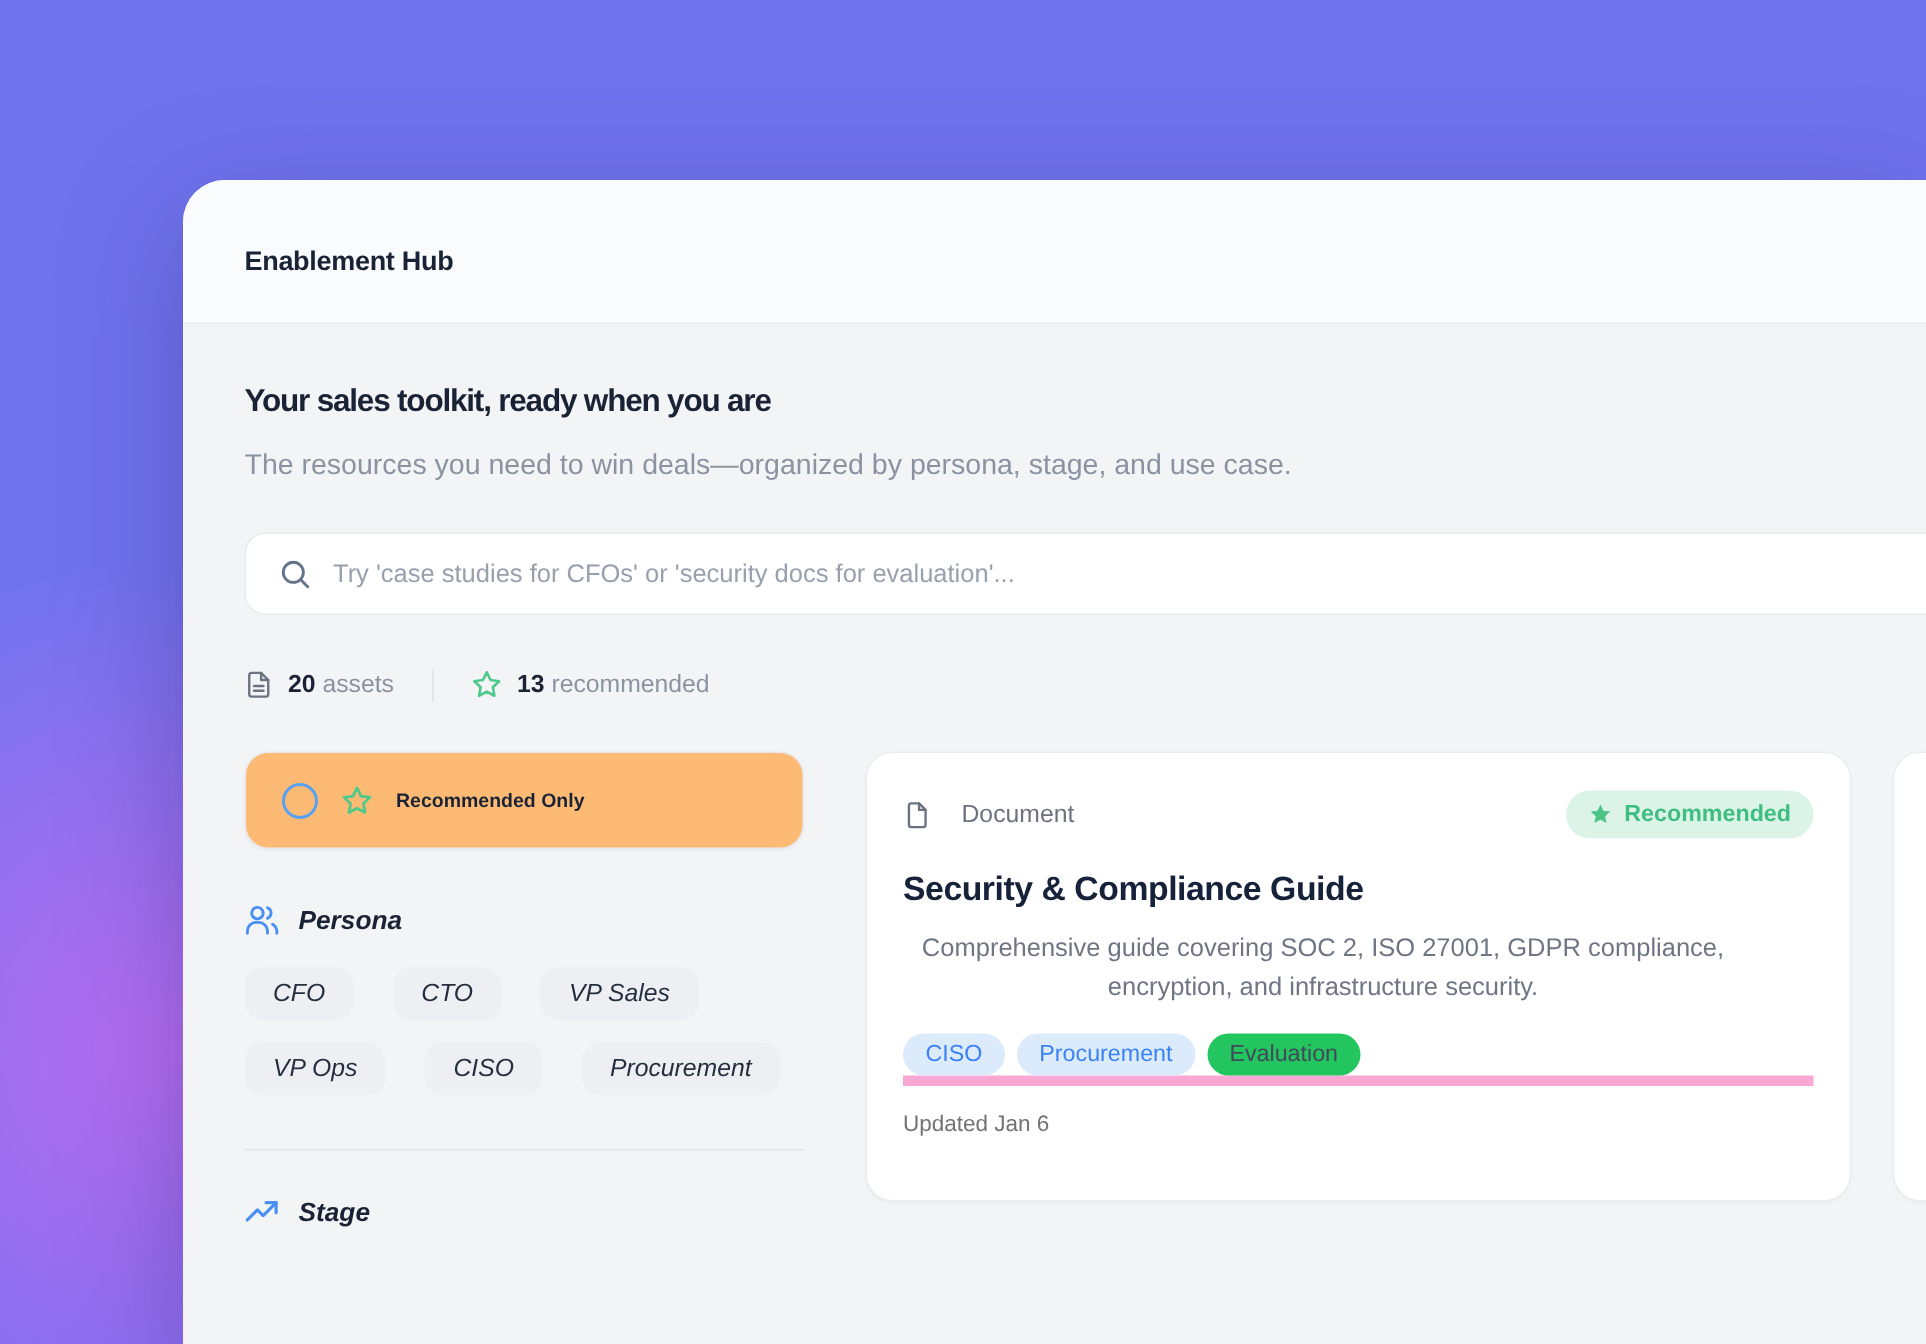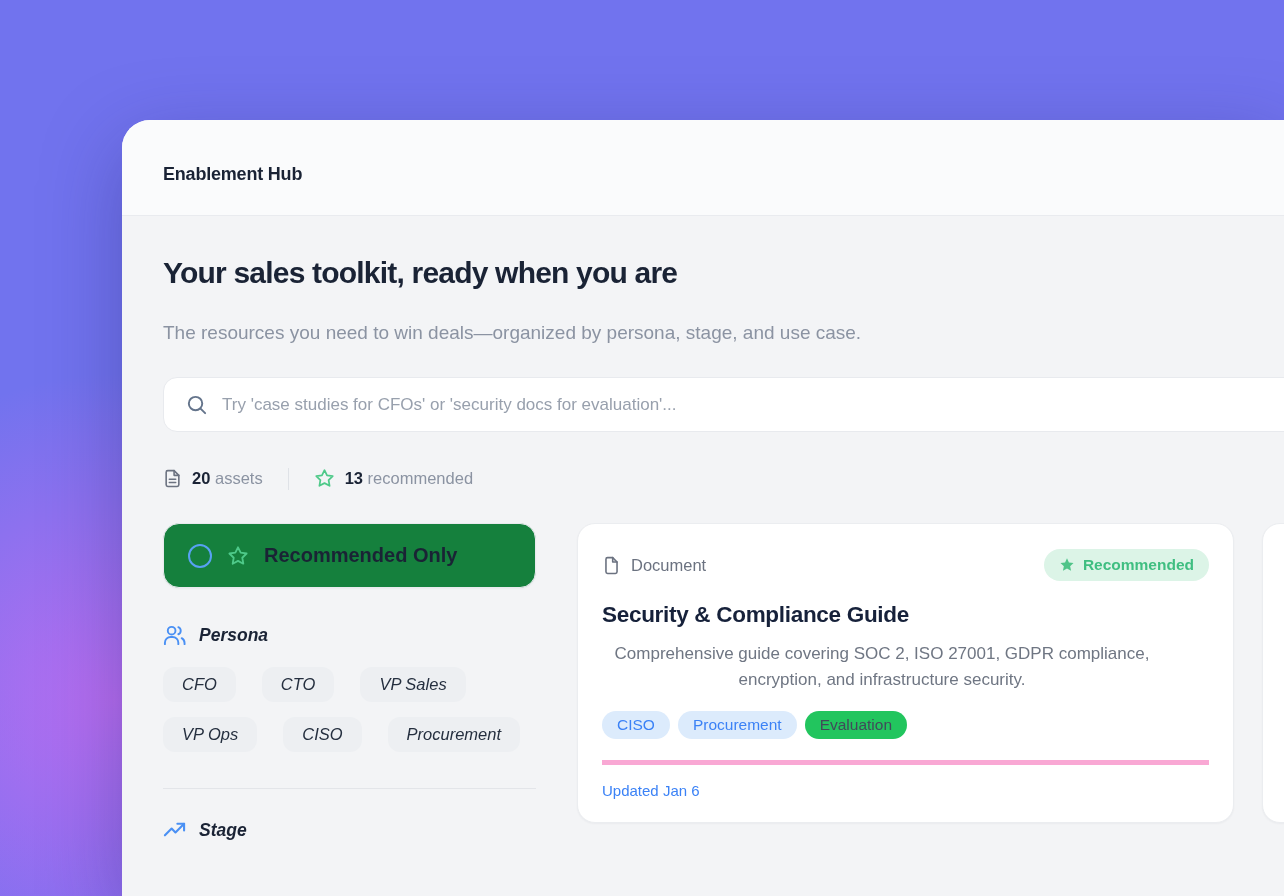--- a/index.html
+++ b/index.html
@@ -17,24 +17,24 @@
     background:#f3f4f6; border-top-left-radius:28px; overflow:hidden;
     box-shadow:0 24px 80px rgba(35,35,110,.35);
   }
   .page-header {
     height:96px; background:#fafbfc; border-bottom:1px solid #e9ebef;
     display:flex; align-items:center; padding:14px 0 0 41px;
   }
   .app-title { font-size:18px; font-weight:700; color:#1a2335; letter-spacing:-0.2px; }
   .page-body { padding:0 0 0 41px; }
   .hero-title {
-    margin-top:40px; font-size:30px; font-weight:800; color:#1a2335; letter-spacing:-0.8px;
+    margin-top:40px; font-size:21px; font-weight:800; color:#1a2335; letter-spacing:-0.8px;
   }
   .hero-subtitle {
-    margin-top:28px; font-size:19px; color:#8b93a2; line-height:1.55; max-width:715px;
+    margin-top:16px; font-size:19px; color:#8b93a2; line-height:1.55; max-width:715px;
   }
   .searchbar {
     margin-top:30px; margin-right:-30px; height:55px; background:#ffffff;
     border:1px solid #e8eaee; border-radius:14px;
     display:flex; align-items:center; gap:14px; padding:0 21px;
   }
   .searchbar svg { flex-shrink:0; }
   .searchbar input {
     border:none; outline:none; background:transparent; flex:1;
     font-family:"Liberation Sans", sans-serif; font-size:17px; color:#1a2335;
@@ -43,23 +43,23 @@
   .stats-row {
     margin-top:36px; display:flex; align-items:flex-start; gap:17px;
     font-size:16.5px; color:#8b93a2;
   }
   .stat { display:flex; align-items:center; gap:10px; }
   .stat b { color:#1a2335; font-weight:700; }
   .stat-sep { width:1px; height:22px; background:#dfe2e7; margin:0 8px; }
   .content { margin-top:33px; display:flex; gap:41px; align-items:flex-start; }
   .sidebar { width:373px; flex-shrink:0; }
   .toggle-card {
-    height:65px; background:#15803d; border:1px solid #e8eaee; border-radius:16px;
+    height:65px; background:#fdba74; border:1px solid #e8eaee; border-radius:16px;
     display:flex; align-items:center; gap:15px; padding:0 24px;
-    font-size:20px; font-weight:600; color:#1a2335; cursor:pointer;
+    font-size:13px; font-weight:600; color:#1a2335; cursor:pointer;
     box-shadow:0 1px 2px rgba(16,24,40,.04);
   }
   .toggle-circle {
     width:24px; height:24px; border:2.5px solid #58a1f2; border-radius:50%; flex-shrink:0;
   }
   .filter-section { margin-top:36px;font-style:italic; }
   .filter-header { display:flex; align-items:center; gap:13px; font-size:17.5px; font-weight:700; color:#1a2335; }
   .chips { margin-top:20px; display:flex; flex-wrap:wrap; gap:15px 26px; }
   .chip {
     background:#edeff2; color:#252f3f; font-size:16.5px;
@@ -68,34 +68,34 @@
   .sidebar-divider { margin-top:36px; border-top:1px solid #e3e5e9; }
   .stage-section { margin-top:30px; }
   .cards-col { display:flex; gap:28px; align-items:flex-start; }
   .asset-card {
     width:657px; height:300px; background:#fff; border:1px solid #ebedf0;
     border-radius:18px; padding:25px 24px;
     box-shadow:0 1px 2px rgba(16,24,40,.04);
   }
   .asset-card.partial { width:400px; }
   .card-top { display:flex; justify-content:space-between; align-items:center; }
-  .card-type { display:flex; align-items:center; gap:10px; font-size:16.5px; color:#6b7280; }
+  .card-type { display:flex; align-items:center; gap:20px; font-size:16.5px; color:#6b7280; }
   .badge {
     display:flex; align-items:center; gap:8px; background:#dcf4e7; color:#3fbe81;
     padding:7px 15px; border-radius:999px; font-size:15.5px; font-weight:600;
   }
   .card-title { margin-top:21px; font-size:22.5px; font-weight:700; color:#16213a; letter-spacing:-0.3px; }
   .card-desc { margin-top:13px; font-size:17px; color:#6f7683; line-height:1.5; max-width:560px;text-align:center; }
   .card-tags { margin-top:19px; display:flex; gap:8px; }
   .tag { padding:5px 15px; border-radius:999px; font-size:15.5px; cursor:default; white-space:nowrap; }
   .tag.blue { background:#dcebfc; color:#3b82f6; }
   .tag.gray { background:#22c55e; color:#414a5a; }
   .card-footer {
-    margin-top:21px; border-top:5px solid #f9a8d4; padding-top:17px;
-    font-size:15px; color:#3b82f6;
+    border-top:7px solid #f9a8d4; padding-top:17px;
+    font-size:15px; color:#737373;
   }
 </style>
 </head>
 <body>
 
 <div class="page">
 
   <div class="page-header">
     <div class="app-title">Enablement Hub</div>
   </div>

